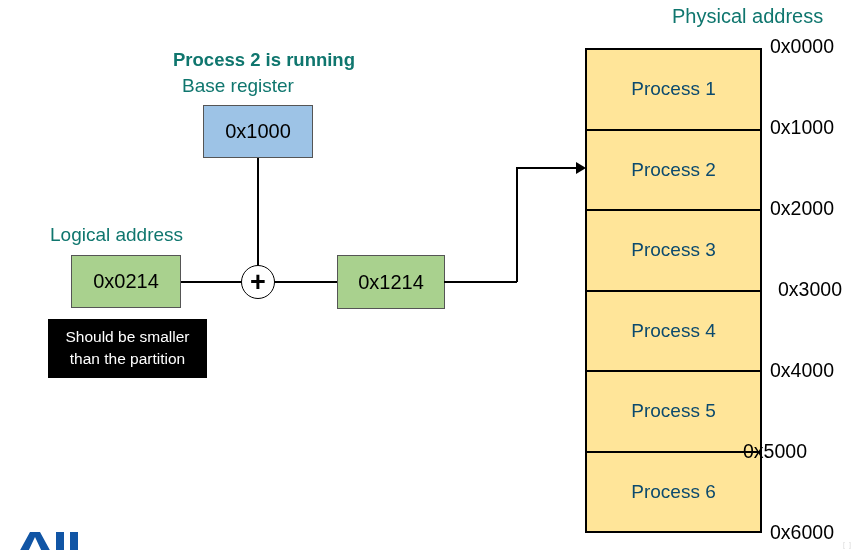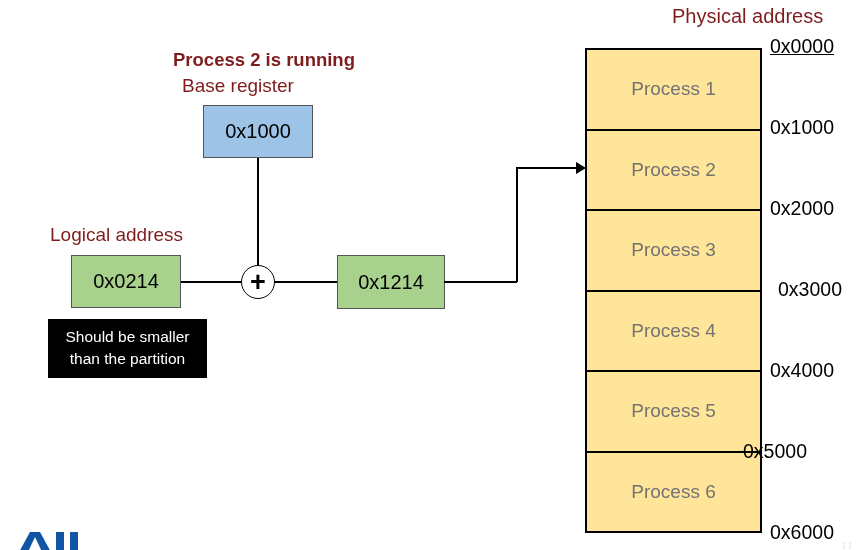--- a/index.html
+++ b/index.html
@@ -17,21 +17,21 @@
     color: #000000;
   }
 
   
   .abs { position: absolute; }
 
   
   .label {
     font-size: 19px;
     line-height: 1.15;
-    color: #7f1d1d;
+    color: #0f766e;
     white-space: nowrap;
   }
   .label.bold { font-weight: bold; font-size: 18.5px; margin-left: 18px; }
 
   
   .vbox {
     box-sizing: border-box;
     border: 1.6px solid #555555;
     display: flex;
     align-items: center;
@@ -87,21 +87,21 @@
     display: flex;
     flex-direction: column;
   }
   .mem-block {
     box-sizing: border-box;
     flex: 1 1 0;
     display: flex;
     align-items: center;
     justify-content: center;
     font-size: 19px;
-    color: #737373;
+    color: #0c4a6e;
     border-bottom: 2.6px solid #000000;
     background: #FFE599;
   }
   .mem-block:last-child { border-bottom: none; }
 
   .addr {
     font-size: 19.5px;
     color: #000000;
     white-space: nowrap;
   }
@@ -180,21 +180,21 @@
       <span>Process 4</span>
     </div>
     <div class="mem-block">
       <span>Process 5</span>
     </div>
     <div class="mem-block">
       <span>Process 6</span>
     </div>
   </div>
 
-  <div class="abs addr" style="left:770px; top:35px;text-decoration:underline;">0x0000</div>
+  <div class="abs addr" style="left:770px; top:35px;">0x0000</div>
   <div class="abs addr" style="left:770px; top:116px;">0x1000</div>
   <div class="abs addr" style="left:770px; top:197px;">0x2000</div>
   <div class="abs addr" style="left:770px; top:278px;margin-left:8px;">0x3000</div>
   <div class="abs addr" style="left:770px; top:359px;">0x4000</div>
   <div class="abs addr" style="left:743px; top:440px;">0x5000</div>
   <div class="abs addr" style="left:770px; top:521px;">0x6000</div>
 
   <svg class="abs" id="brand-logo" width="70" height="22" style="left:16px; top:532px;" viewBox="0 0 70 22">
     <polygon points="2,22 14,0 24,0 36,22 27,22 19,5 11,22" fill="#1155A5"></polygon>
     <rect x="40" y="0" width="8" height="22" fill="#1155A5"></rect>

